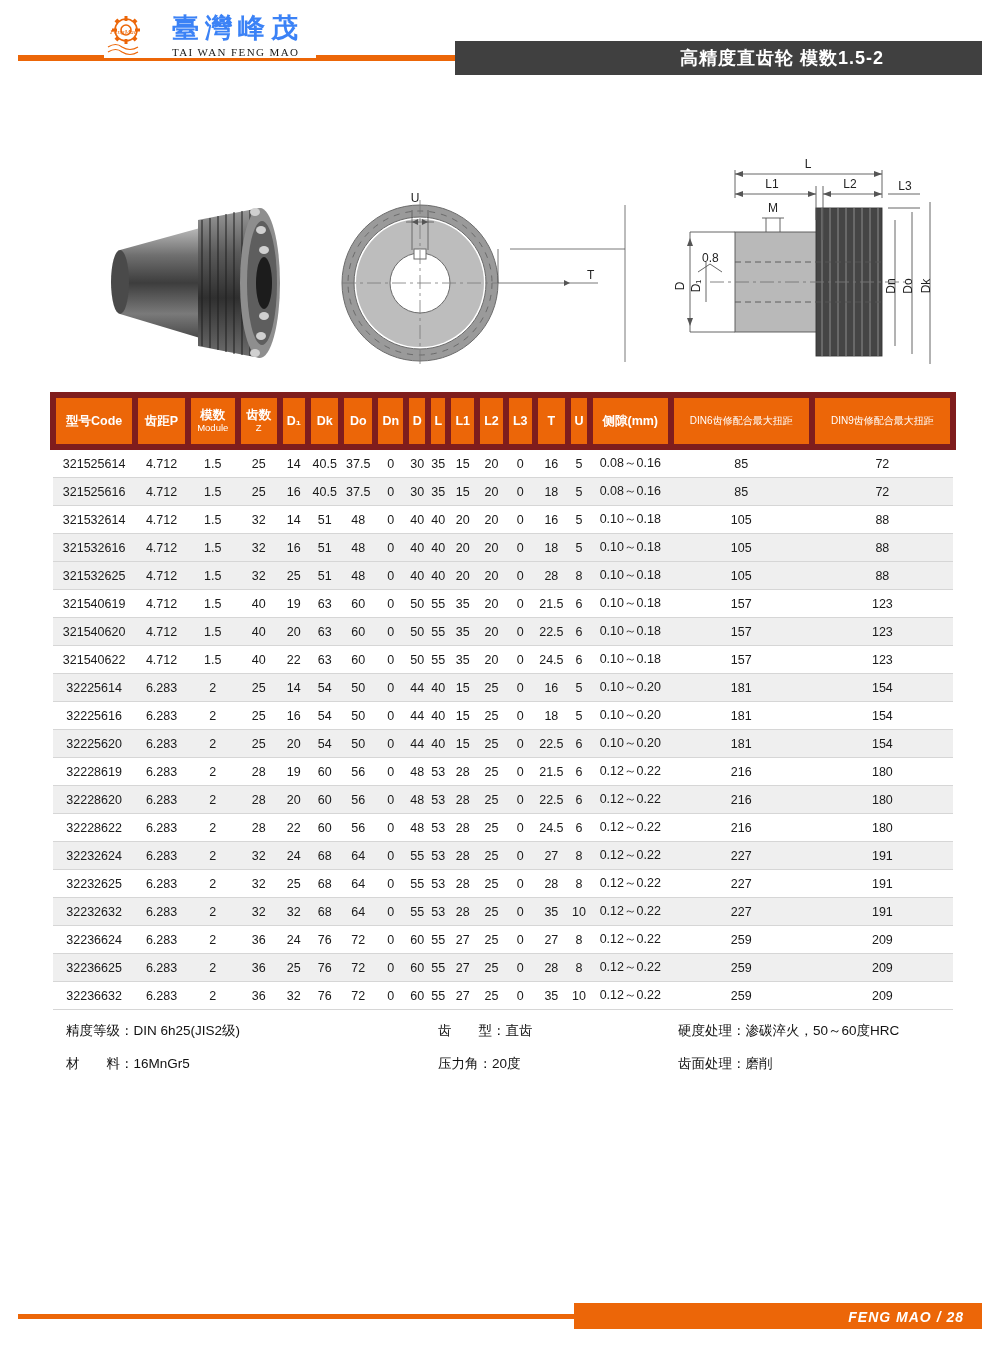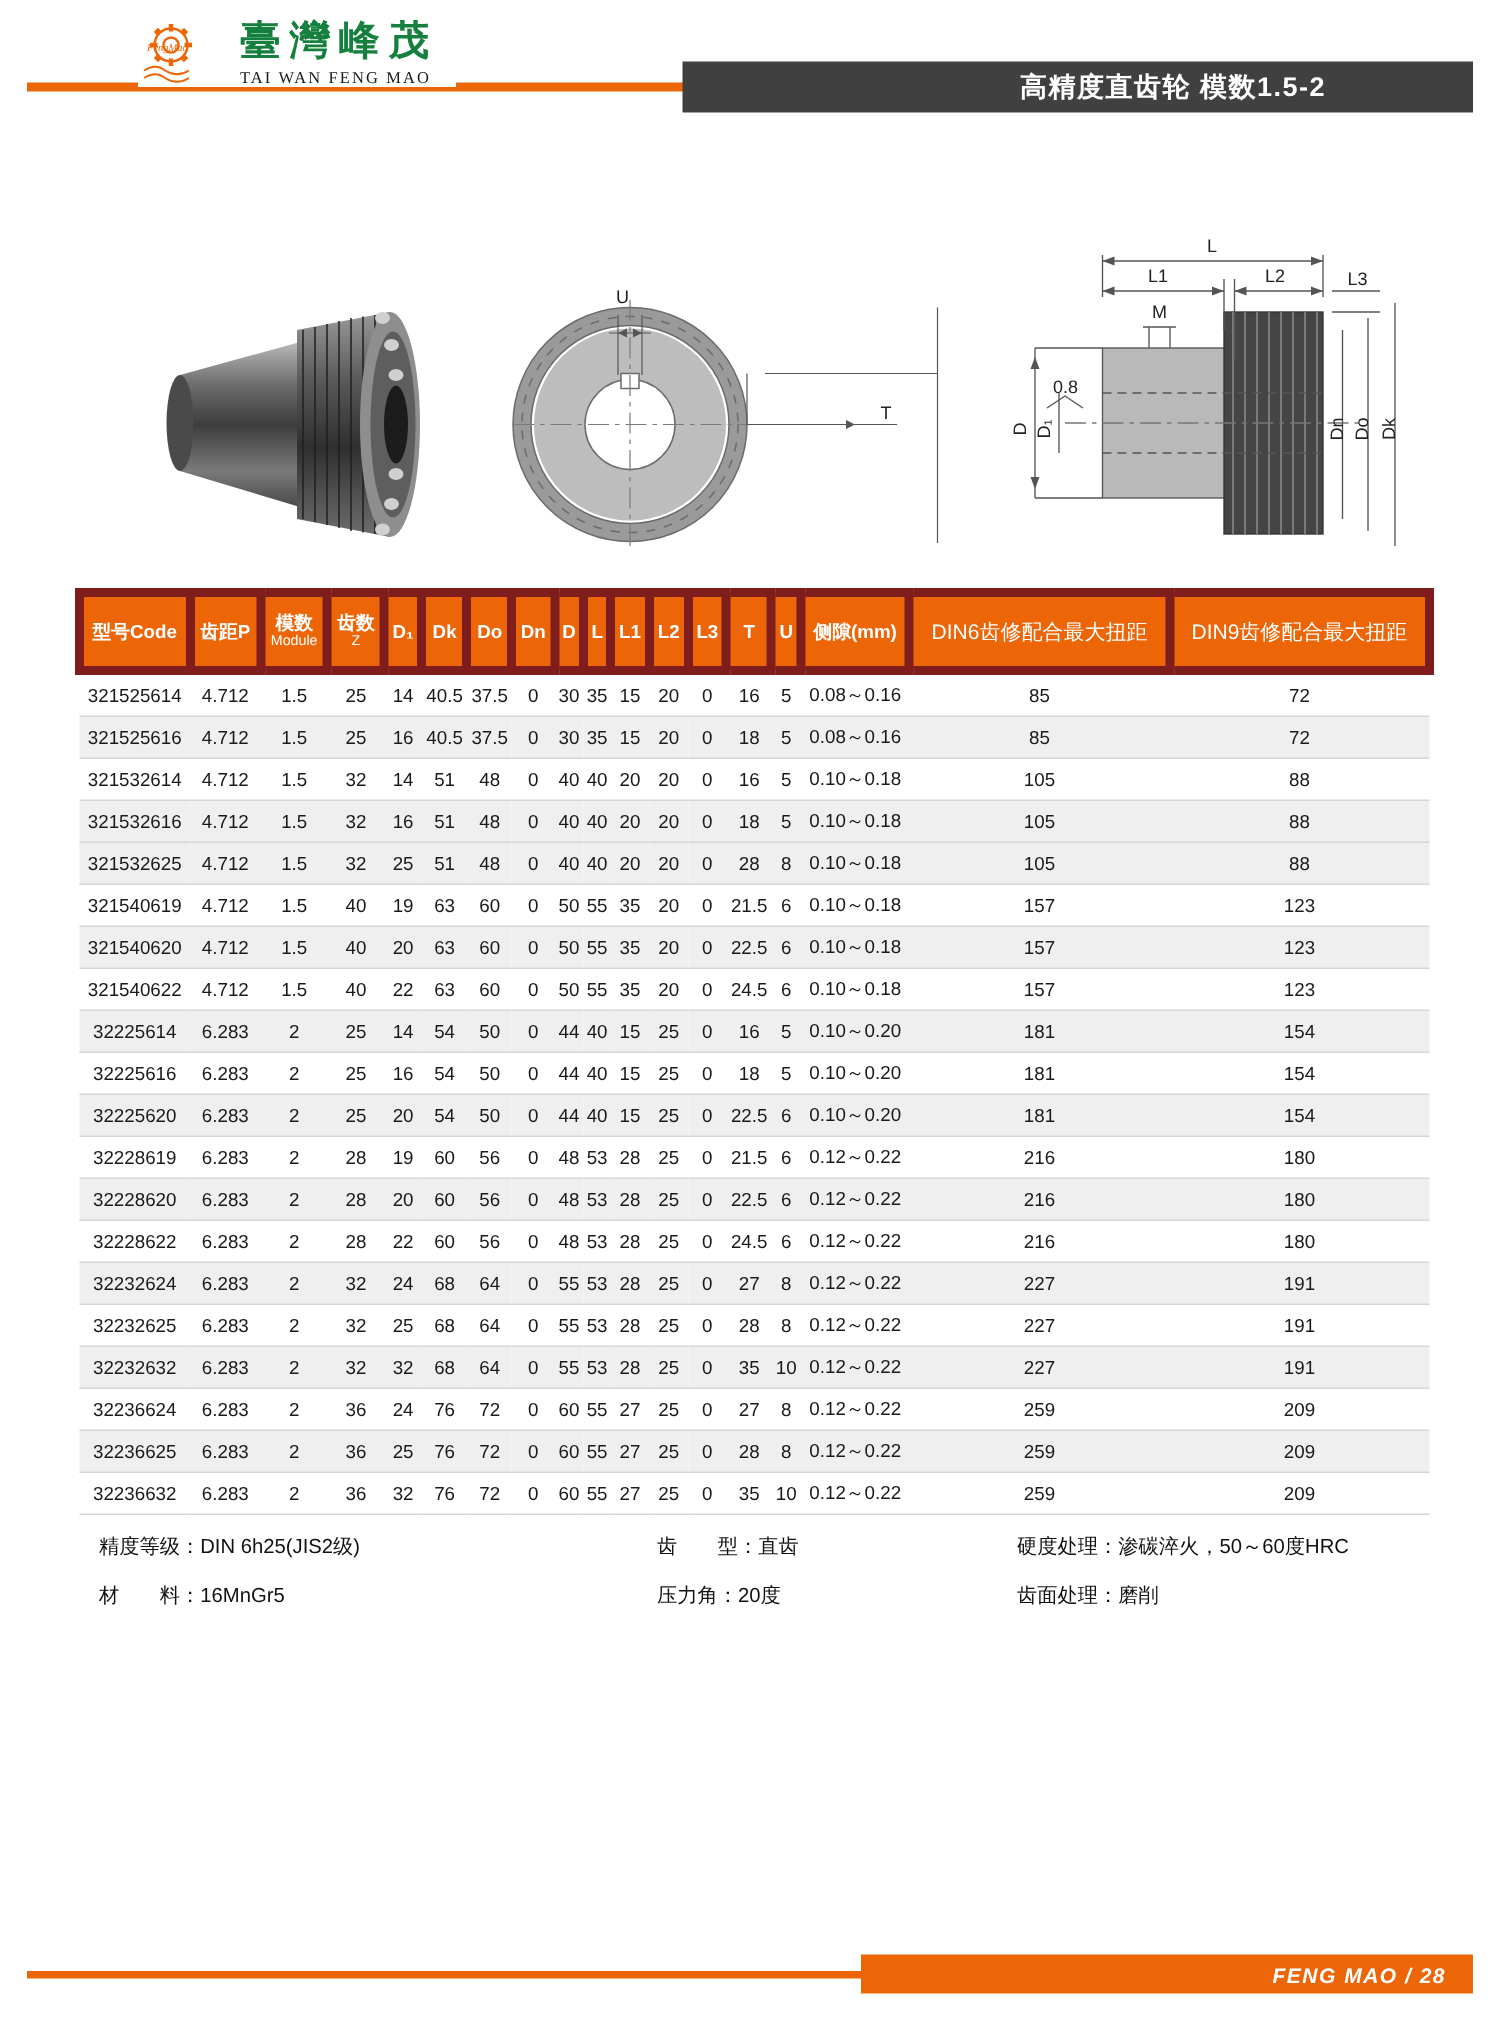--- a/index.html
+++ b/index.html
@@ -17,33 +17,33 @@
   }
   .header-bar{
     position:absolute;left:18px;top:55px;width:964px;height:6px;
     background:#ec6608;
   }
   .header-bar-right{
     position:absolute;left:455px;top:41px;width:527px;height:34px;
     background:#404040;
   }
   .logo-wrap{
-    position:absolute;left:92px;top:14px;display:flex;align-items:center;gap:10px;
+    position:absolute;left:104px;top:14px;display:flex;align-items:center;gap:10px;
     background:#fff;padding-right:12px;
   }
   .logo-mark{
     width:58px;height:44px;position:relative;
   }
   .logo-mark svg{display:block;}
   .logo-text{
     display:flex;flex-direction:column;line-height:1;
   }
   .logo-cn{
     font-family:"DejaVu Serif", serif;
-    font-size:27px;font-weight:bold;letter-spacing:6px;color:#15803d;
+    font-size:27px;font-weight:bold;letter-spacing:6px;color:#3b82f6;
   }
   .logo-en{
     font-family:"Liberation Serif", serif;
     font-size:11px;letter-spacing:1.4px;color:#1a1a1a;margin-top:6px;
   }
   .header-title{
     position:absolute;left:0;top:0;width:100%;height:100%;
     display:flex;align-items:center;justify-content:flex-start;
     color:#fff;font-size:18px;font-weight:bold;letter-spacing:1px;
     padding-left:225px;box-sizing:border-box;
@@ -66,21 +66,21 @@
   thead th{
     background:#ec6608;color:#fff;
     border:6px solid #7f1d1d;
     text-align:center;vertical-align:middle;
     padding:3px 1px;
     font-weight:bold;
     line-height:1.15;
     height:40px;
   }
   thead th .sub{font-size:9.5px;font-weight:normal;display:block;}
-  thead th.small{font-size:14px;line-height:1.2;font-weight:normal;}
+  thead th.small{font-size:10px;line-height:1.2;font-weight:normal;}
   tbody td{
     border-bottom:1px solid #d6d6d6;
     text-align:center;
     padding:4px 1px;
     color:#1a1a1a;
     font-size:12.5px;
     height:19px;
   }
   tbody tr.alt td{background:#efefef;}
   tbody tr.plain td{background:#ffffff;}

